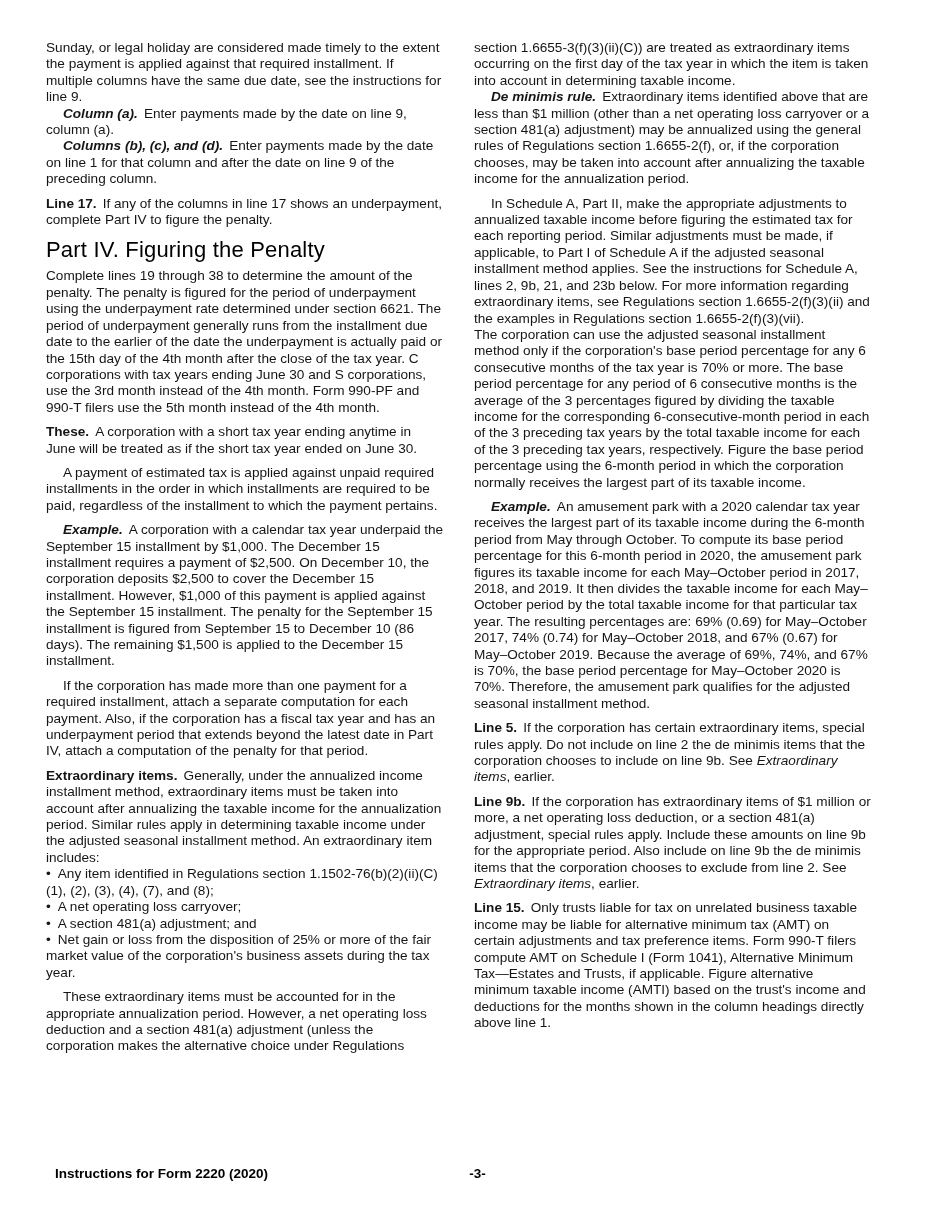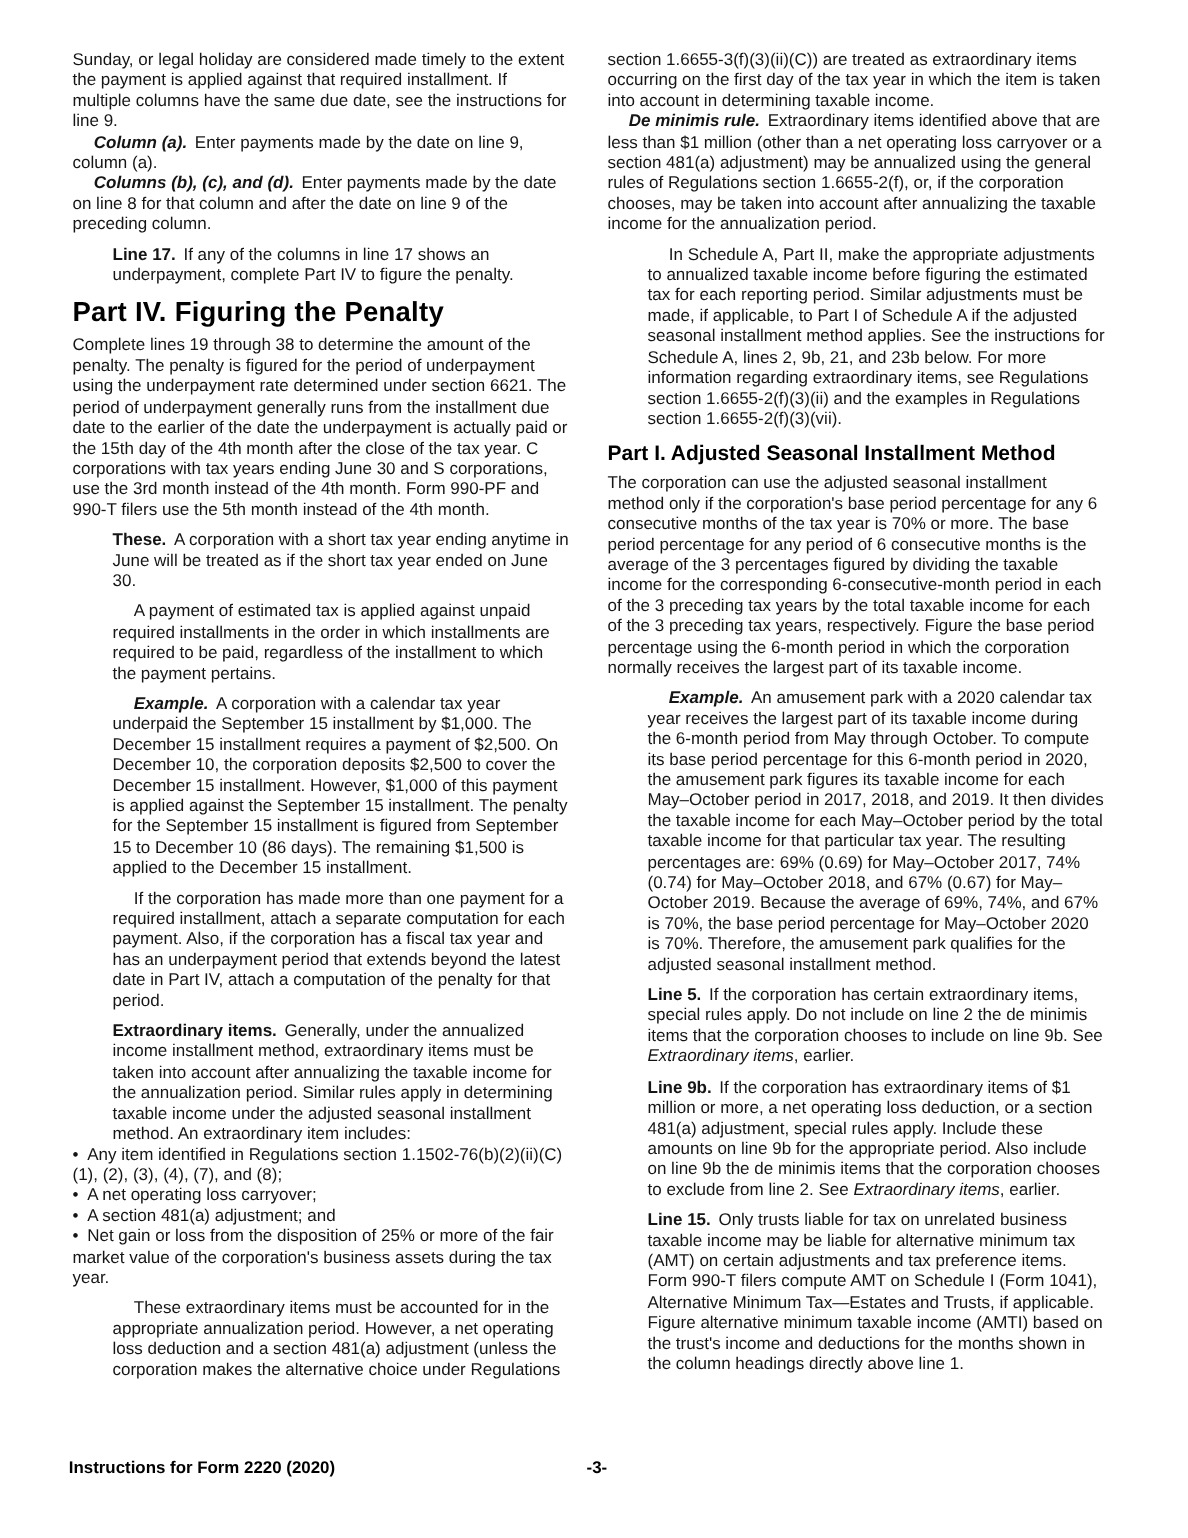--- a/index.html
+++ b/index.html
@@ -2,29 +2,29 @@
 <html><head>
 <meta charset="utf-8">
 <style>
   html,body { margin:0; padding:0; }
   body {
     width:950px; height:1230px; background:#ffffff; position:relative;
     font-family:"Liberation Sans", sans-serif; color:#151515;
     overflow:hidden;
   }
   .page-body {
-    position:absolute; left:58px; top:40px; width:846px;
+    position:absolute; left:46px; top:40px; width:846px;
     display:flex; gap:30px;
   }
   .col { width:398px; font-size:13.6px; line-height:16.4px; }
   p.para { margin:0; }
-  p.sp { margin-top:8px;margin-left:32px; }
+  p.sp { margin-top:8px; }
   p.ind { text-indent:17px; }
   .h1 {
-    font-size:22px; font-weight:bold; color:#000; line-height:25px;
+    font-size:22px; font-weight:normal; color:#000; line-height:25px;
     margin:9px 0 6px 0; letter-spacing:0.2px;
   }
   .h2 {
     font-size:16.8px; font-weight:bold; color:#000; line-height:20px;
     margin:10px 0 5px 0;
   }
   .r-r { }
   .r-b  { font-weight:bold; margin-right:0.45em; }
   .r-bi { font-weight:bold; font-style:italic; margin-right:0.45em;text-align:center; }
   .r-i  { font-style:italic; }
@@ -37,40 +37,39 @@
     position:absolute; left:0; right:0; top:0; text-align:center;
   }
 </style>
 </head>
 <body>
 
 <div class="page-body">
   <div class="col">
       <p class="para"><span class="r-r">Sunday, or legal holiday are considered made timely to the extent the payment is applied against that required installment. If multiple columns have the same due date, see the instructions for line 9.</span></p>
       <p class="para ind"><span class="r-bi">Column (a).</span><span class="r-r">Enter payments made by the date on line 9, column (a).</span></p>
-      <p class="para ind"><span class="r-bi">Columns (b), (c), and (d).</span><span class="r-r">Enter payments made by the date on line 8 for that column and after the date on line 9 of the preceding column.</span></p>
+      <p class="para ind"><span class="r-bi">Columns (b), (c), and (d).</span><span class="r-r">Enter payments made by the date on line 1 for that column and after the date on line 9 of the preceding column.</span></p>
       <p class="para sp"><span class="r-b">Line 17.</span><span class="r-r">If any of the columns in line 17 shows an underpayment, complete Part IV to figure the penalty.</span></p>
       <div class="h1">Part IV. Figuring the Penalty</div>
       <p class="para"><span class="r-r">Complete lines 19 through 38 to determine the amount of the penalty. The penalty is figured for the period of underpayment using the underpayment rate determined under section 6621. The period of underpayment generally runs from the installment due date to the earlier of the date the underpayment is actually paid or the 15th day of the 4th month after the close of the tax year. C corporations with tax years ending June 30 and S corporations, use the 3rd month instead of the 4th month. Form 990-PF and 990-T filers use the 5th month instead of the 4th month.</span></p>
       <p class="para sp"><span class="r-b">These.</span><span class="r-r">A corporation with a short tax year ending anytime in June will be treated as if the short tax year ended on June 30.</span></p>
       <p class="para ind sp"><span class="r-r">A payment of estimated tax is applied against unpaid required installments in the order in which installments are required to be paid, regardless of the installment to which the payment pertains.</span></p>
       <p class="para ind sp"><span class="r-bi">Example.</span><span class="r-r">A corporation with a calendar tax year underpaid the September 15 installment by $1,000. The December 15 installment requires a payment of $2,500. On December 10, the corporation deposits $2,500 to cover the December 15 installment. However, $1,000 of this payment is applied against the September 15 installment. The penalty for the September 15 installment is figured from September 15 to December 10 (86 days). The remaining $1,500 is applied to the December 15 installment.</span></p>
       <p class="para ind sp"><span class="r-r">If the corporation has made more than one payment for a required installment, attach a separate computation for each payment. Also, if the corporation has a fiscal tax year and has an underpayment period that extends beyond the latest date in Part IV, attach a computation of the penalty for that period.</span></p>
       <p class="para sp"><span class="r-b">Extraordinary items.</span><span class="r-r">Generally, under the annualized income installment method, extraordinary items must be taken into account after annualizing the taxable income for the annualization period. Similar rules apply in determining taxable income under the adjusted seasonal installment method. An extraordinary item includes:</span></p>
       <p class="para"><span class="r-blt">•</span><span class="r-r">Any item identified in Regulations section 1.1502-76(b)(2)(ii)(C)(1), (2), (3), (4), (7), and (8);</span></p>
       <p class="para"><span class="r-blt">•</span><span class="r-r">A net operating loss carryover;</span></p>
       <p class="para"><span class="r-blt">•</span><span class="r-r">A section 481(a) adjustment; and</span></p>
       <p class="para"><span class="r-blt">•</span><span class="r-r">Net gain or loss from the disposition of 25% or more of the fair market value of the corporation's business assets during the tax year.</span></p>
       <p class="para ind sp"><span class="r-r">These extraordinary items must be accounted for in the appropriate annualization period. However, a net operating loss deduction and a section 481(a) adjustment (unless the corporation makes the alternative choice under Regulations</span></p>
     </div>
   <div class="col">
       <p class="para"><span class="r-r">section 1.6655-3(f)(3)(ii)(C)) are treated as extraordinary items occurring on the first day of the tax year in which the item is taken into account in determining taxable income.</span></p>
       <p class="para ind"><span class="r-bi">De minimis rule.</span><span class="r-r">Extraordinary items identified above that are less than $1 million (other than a net operating loss carryover or a section 481(a) adjustment) may be annualized using the general rules of Regulations section 1.6655-2(f), or, if the corporation chooses, may be taken into account after annualizing the taxable income for the annualization period.</span></p>
       <p class="para ind sp"><span class="r-r">In Schedule A, Part II, make the appropriate adjustments to annualized taxable income before figuring the estimated tax for each reporting period. Similar adjustments must be made, if applicable, to Part I of Schedule A if the adjusted seasonal installment method applies. See the instructions for Schedule A, lines 2, 9b, 21, and 23b below. For more information regarding extraordinary items, see Regulations section 1.6655-2(f)(3)(ii) and the examples in Regulations section 1.6655-2(f)(3)(vii).</span></p>
-      <div class="h2">Part I. Adjusted Seasonal Installment Method</div>
       <p class="para"><span class="r-r">The corporation can use the adjusted seasonal installment method only if the corporation's base period percentage for any 6 consecutive months of the tax year is 70% or more. The base period percentage for any period of 6 consecutive months is the average of the 3 percentages figured by dividing the taxable income for the corresponding 6-consecutive-month period in each of the 3 preceding tax years by the total taxable income for each of the 3 preceding tax years, respectively. Figure the base period percentage using the 6-month period in which the corporation normally receives the largest part of its taxable income.</span></p>
       <p class="para ind sp"><span class="r-bi">Example.</span><span class="r-r">An amusement park with a 2020 calendar tax year receives the largest part of its taxable income during the 6-month period from May through October. To compute its base period percentage for this 6-month period in 2020, the amusement park figures its taxable income for each May–October period in 2017, 2018, and 2019. It then divides the taxable income for each May–October period by the total taxable income for that particular tax year. The resulting percentages are: 69% (0.69) for May–October 2017, 74% (0.74) for May–October 2018, and 67% (0.67) for May–October 2019. Because the average of 69%, 74%, and 67% is 70%, the base period percentage for May–October 2020 is 70%. Therefore, the amusement park qualifies for the adjusted seasonal installment method.</span></p>
       <p class="para sp"><span class="r-b">Line 5.</span><span class="r-r">If the corporation has certain extraordinary items, special rules apply. Do not include on line 2 the de minimis items that the corporation chooses to include on line 9b. See </span><span class="r-i">Extraordinary items</span><span class="r-r">, earlier.</span></p>
       <p class="para sp"><span class="r-b">Line 9b.</span><span class="r-r">If the corporation has extraordinary items of $1 million or more, a net operating loss deduction, or a section 481(a) adjustment, special rules apply. Include these amounts on line 9b for the appropriate period. Also include on line 9b the de minimis items that the corporation chooses to exclude from line 2. See </span><span class="r-i">Extraordinary items</span><span class="r-r">, earlier.</span></p>
       <p class="para sp"><span class="r-b">Line 15.</span><span class="r-r">Only trusts liable for tax on unrelated business taxable income may be liable for alternative minimum tax (AMT) on certain adjustments and tax preference items. Form 990-T filers compute AMT on Schedule I (Form 1041), Alternative Minimum Tax—Estates and Trusts, if applicable. Figure alternative minimum taxable income (AMTI) based on the trust's income and deductions for the months shown in the column headings directly above line 1.</span></p>
     </div>
 </div>
 
 <div class="footer">
   <span>Instructions for Form 2220 (2020)</span>

